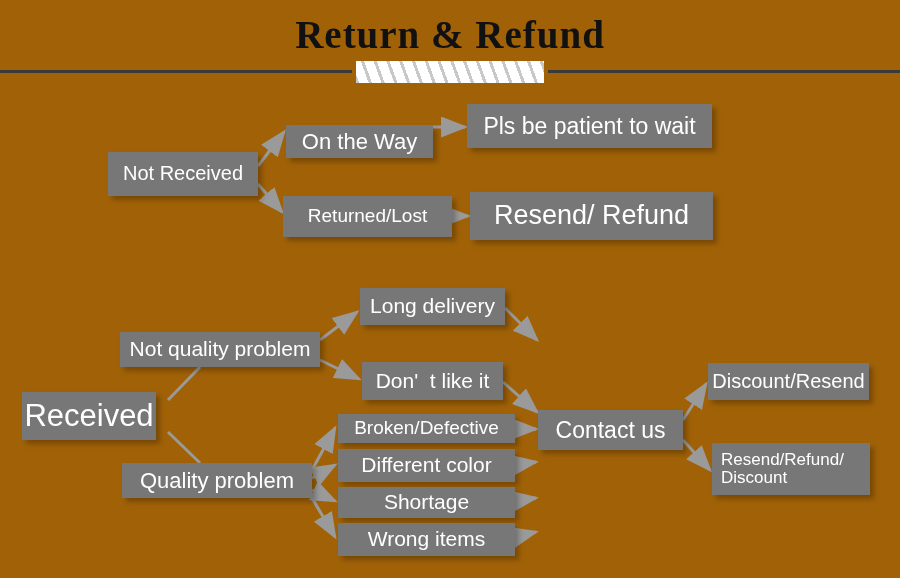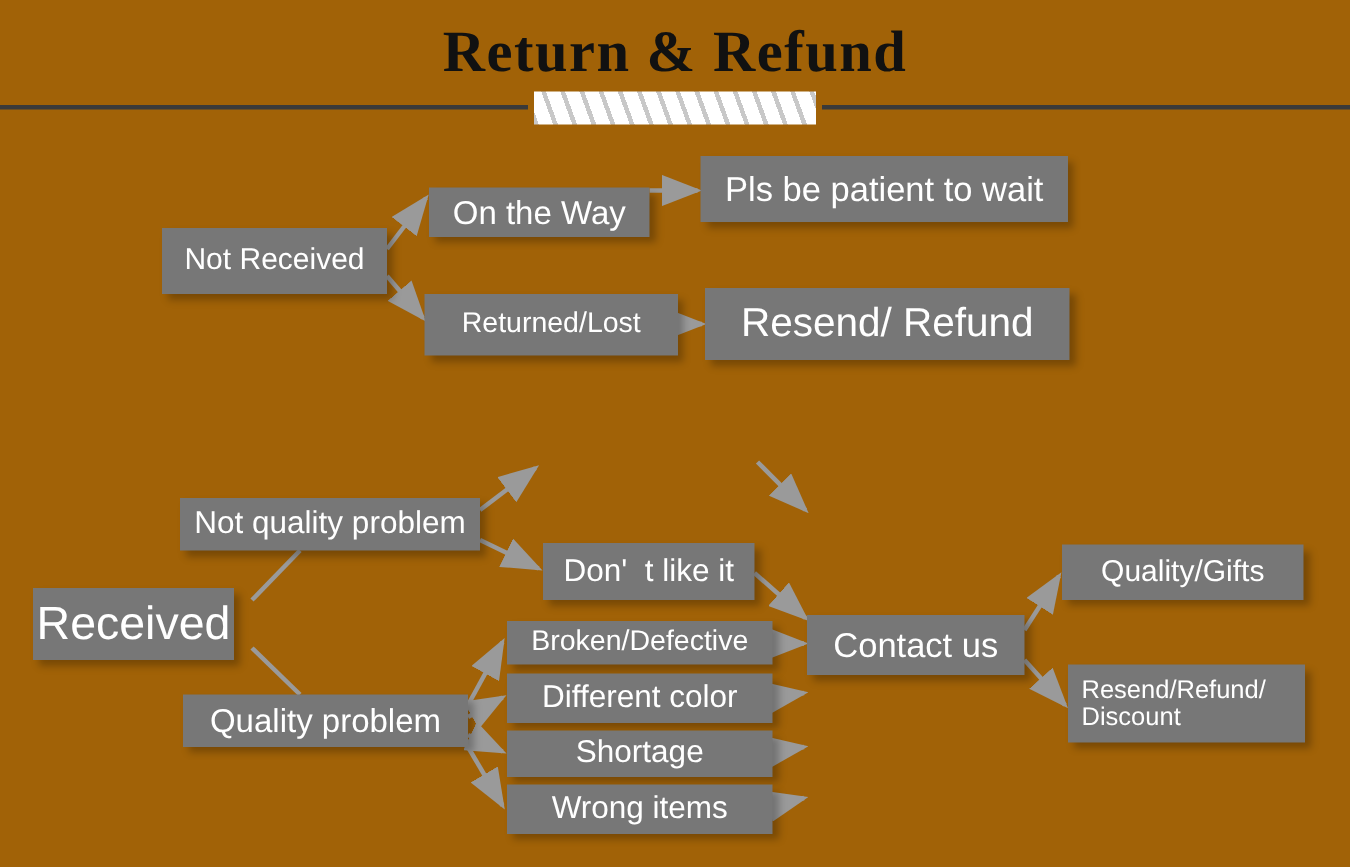--- a/index.html
+++ b/index.html
@@ -165,24 +165,25 @@
   <div class="node" id="n-not-received">Not Received</div>
   <div class="node" id="n-on-the-way">On the Way</div>
   <div class="node" id="n-pls-wait">Pls be patient to wait</div>
   <div class="node" id="n-returned-lost">Returned/Lost</div>
   <div class="node" id="n-resend-refund">Resend/ Refund</div>
 
   <div class="node" id="n-received">Received</div>
   <div class="node" id="n-not-quality">Not quality problem</div>
   <div class="node" id="n-quality">Quality problem</div>
 
+  <div class="node" id="n-long-delivery">Long delivery</div>
   <div class="node" id="n-broken">Broken/Defective</div>
   <div class="node" id="n-dont-like">Don'  t like it</div>
   <div class="node" id="n-different-color">Different color</div>
   <div class="node" id="n-shortage">Shortage</div>
   <div class="node" id="n-wrong-items">Wrong items</div>
 
   <div class="node" id="n-contact-us">Contact us</div>
-  <div class="node" id="n-discount-gifts">Quality/Gifts</div>
+  <div class="node" id="n-discount-gifts">Discount/Resend</div>
   <div class="node left-align" id="n-resend-refund-dis">Resend/Refund/
 Discount</div>
 
 </div>
 
 </body></html>

